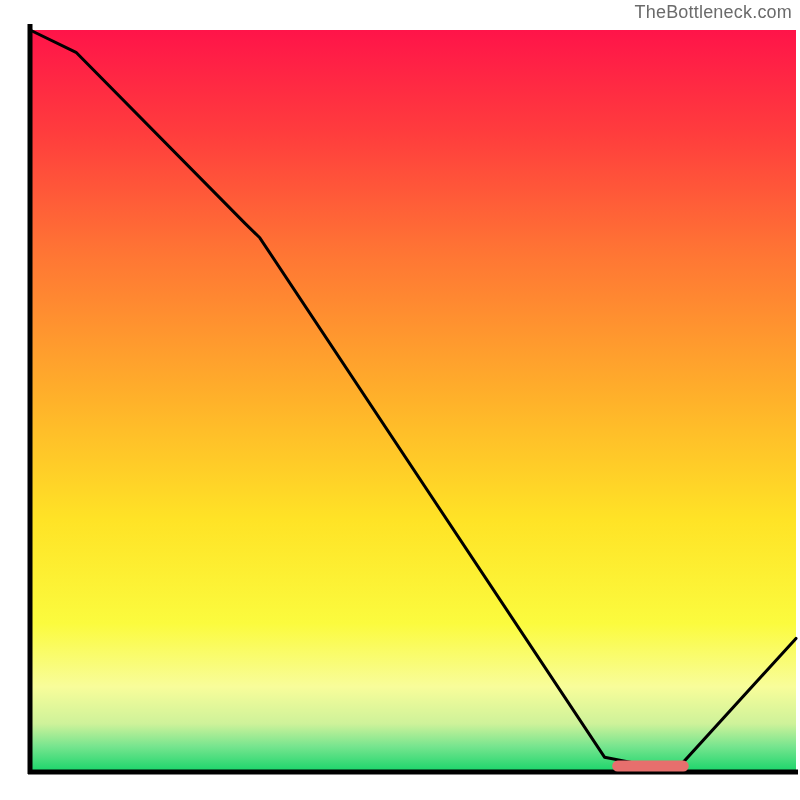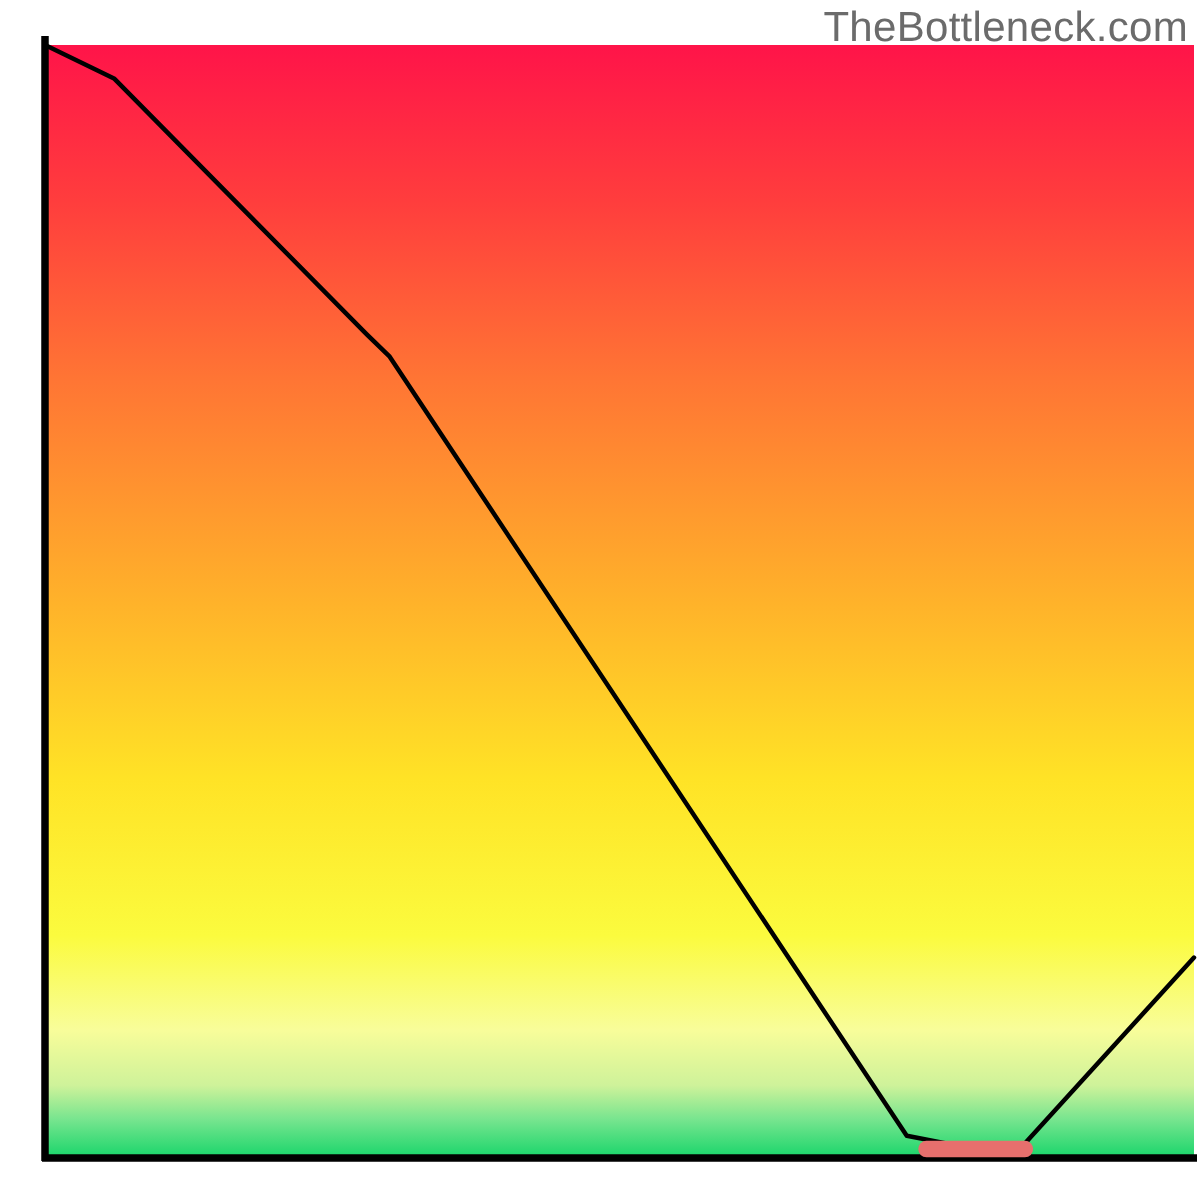--- a/index.html
+++ b/index.html
@@ -8,21 +8,21 @@
     height: 800px;
     background: #ffffff;
     font-family: Arial, Helvetica, sans-serif;
     position: relative;
     overflow: hidden;
   }
   .watermark {
     position: absolute;
     top: 2px;
     right: 8px;
-    font-size: 28px;
+    font-size: 18px;
     color: #6b6b6b;
     font-weight: 400;
     letter-spacing: 0.2px;
   }
   .chart-wrap {
     position: absolute;
     left: 0;
     top: 0;
     width: 800px;
     height: 800px;

